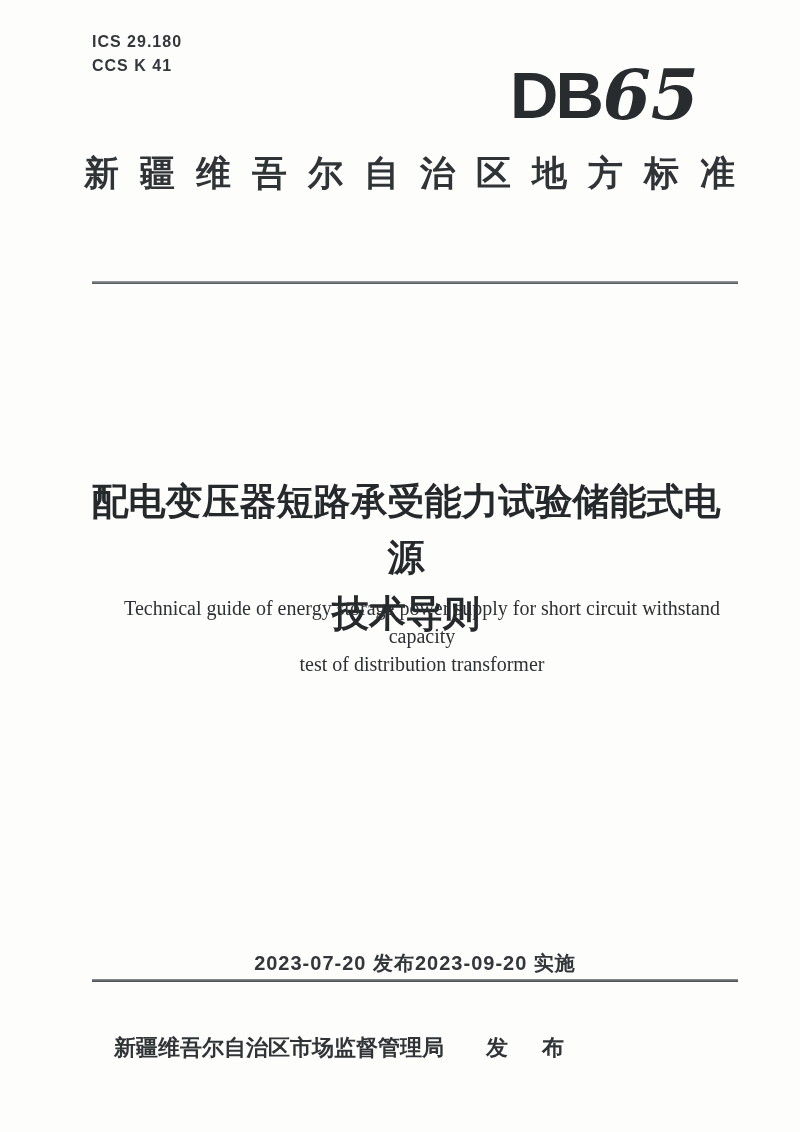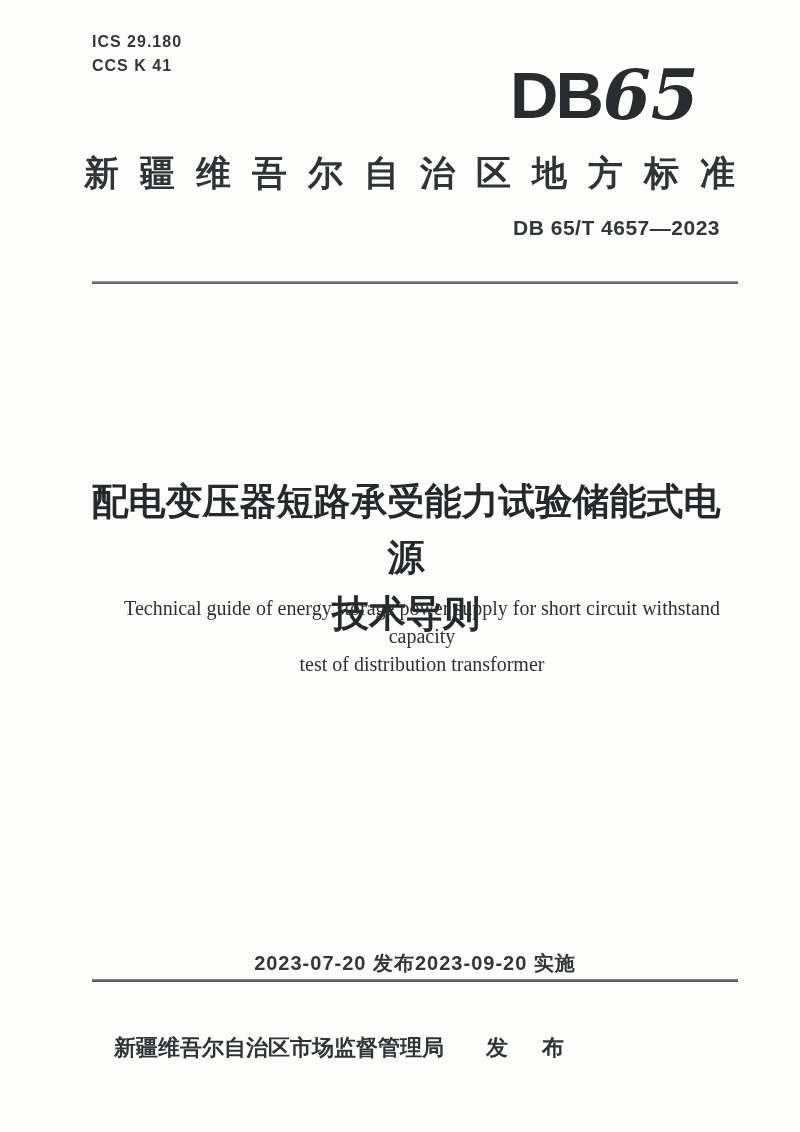--- a/index.html
+++ b/index.html
@@ -169,21 +169,20 @@
     <div>ICS 29.180</div>
     <div>CCS K 41</div>
   </div>
 
   <div class="logo">
     <span class="db">DB</span><span class="num">65</span>
   </div>
 
   <div class="standard-type">新疆维吾尔自治区地方标准</div>
 
-  <div class="standard-number">DB 65/T 4657—2023</div>
 
   <div class="rule-top"></div>
 
   <div class="title-zh">
     <div>配电变压器短路承受能力试验储能式电源</div>
     <div>技术导则</div>
   </div>
 
   <div class="title-en">
     <div>Technical guide of energy storage power supply for short circuit withstand capacity</div>

